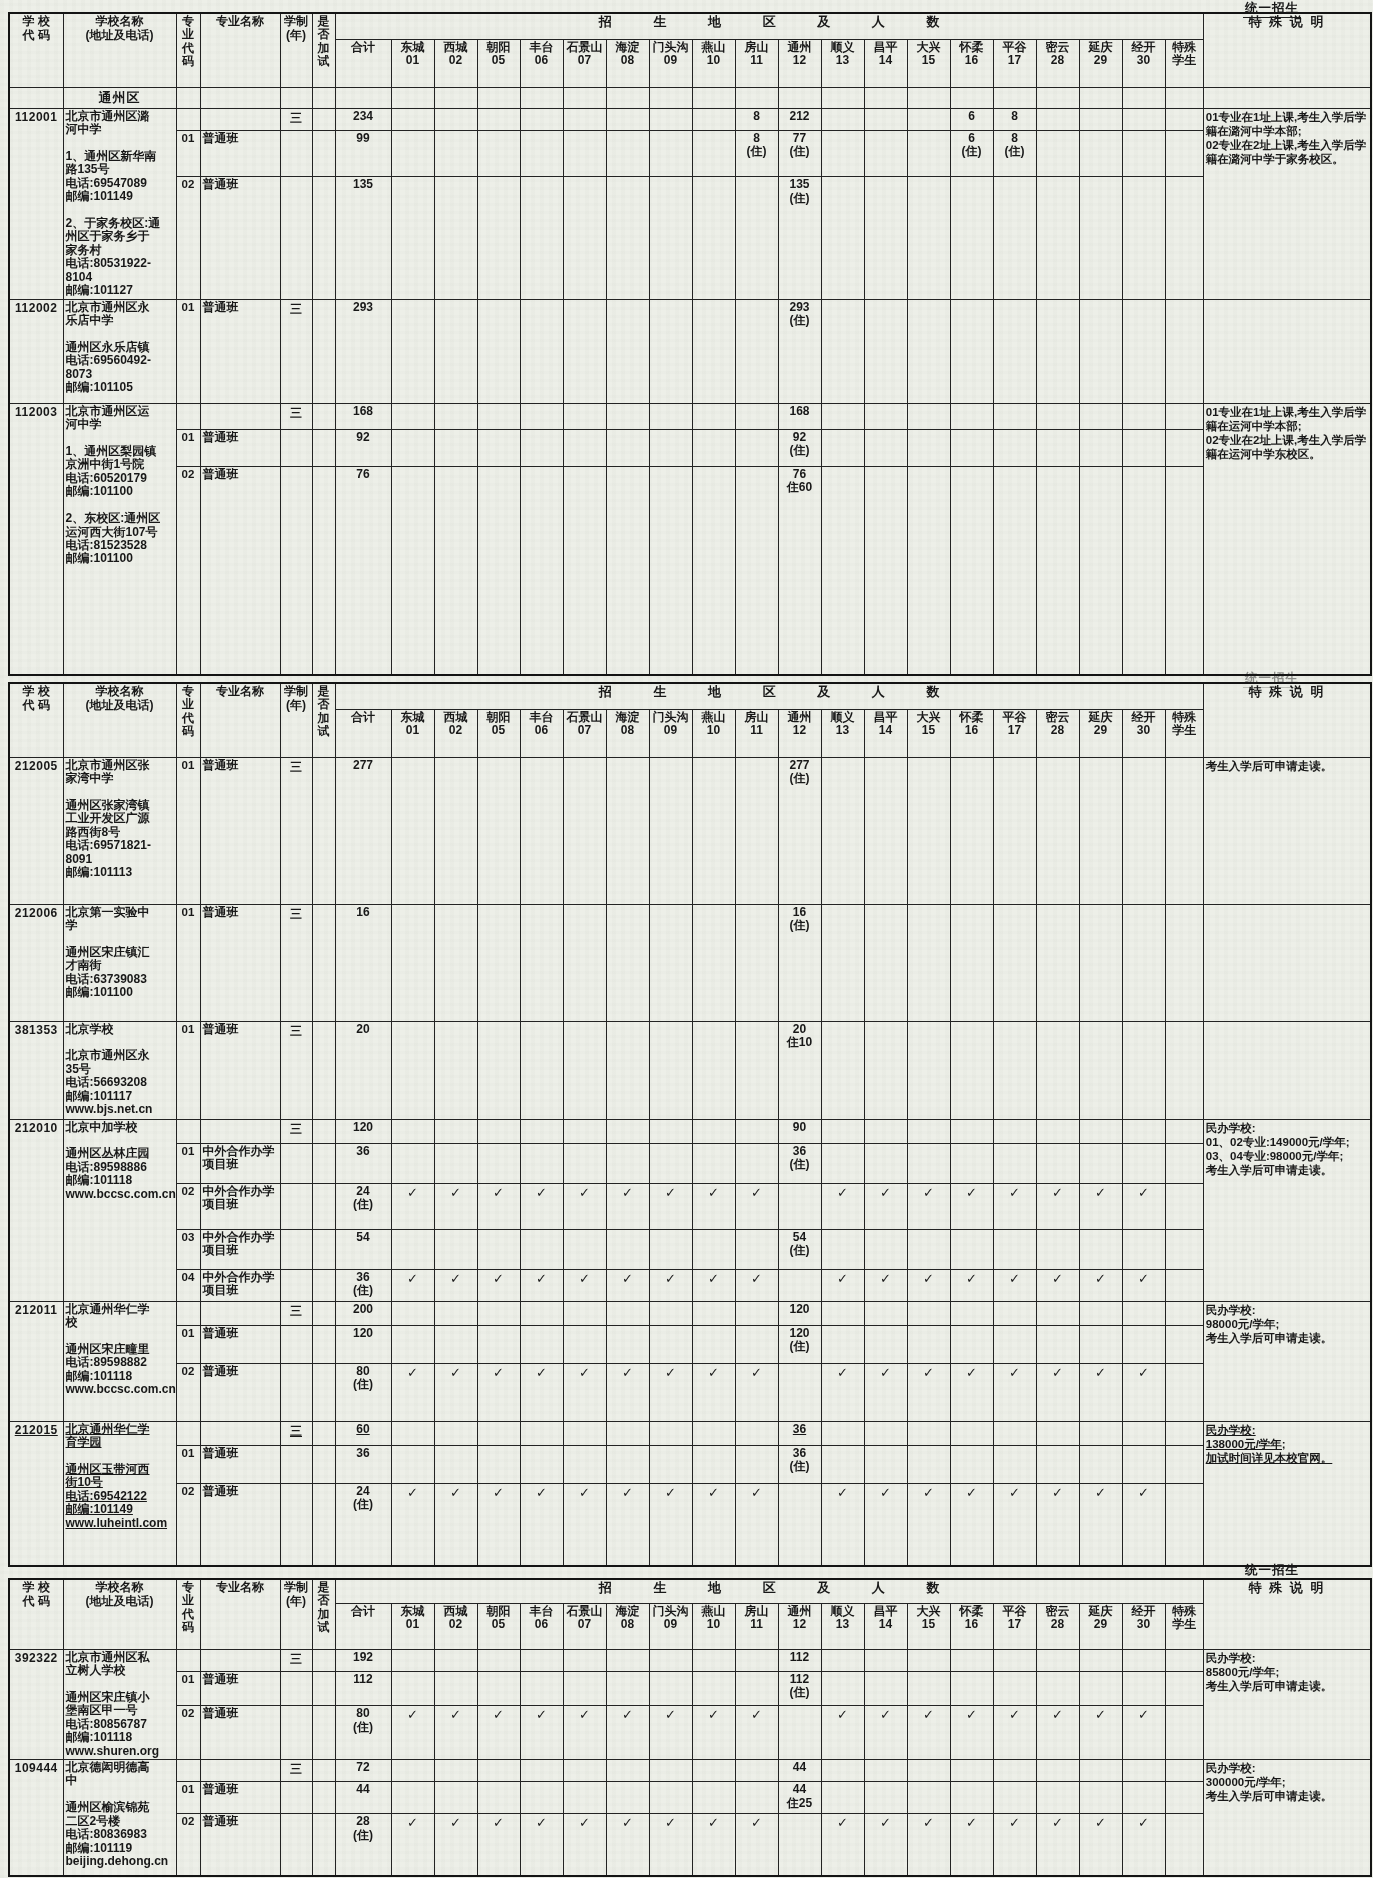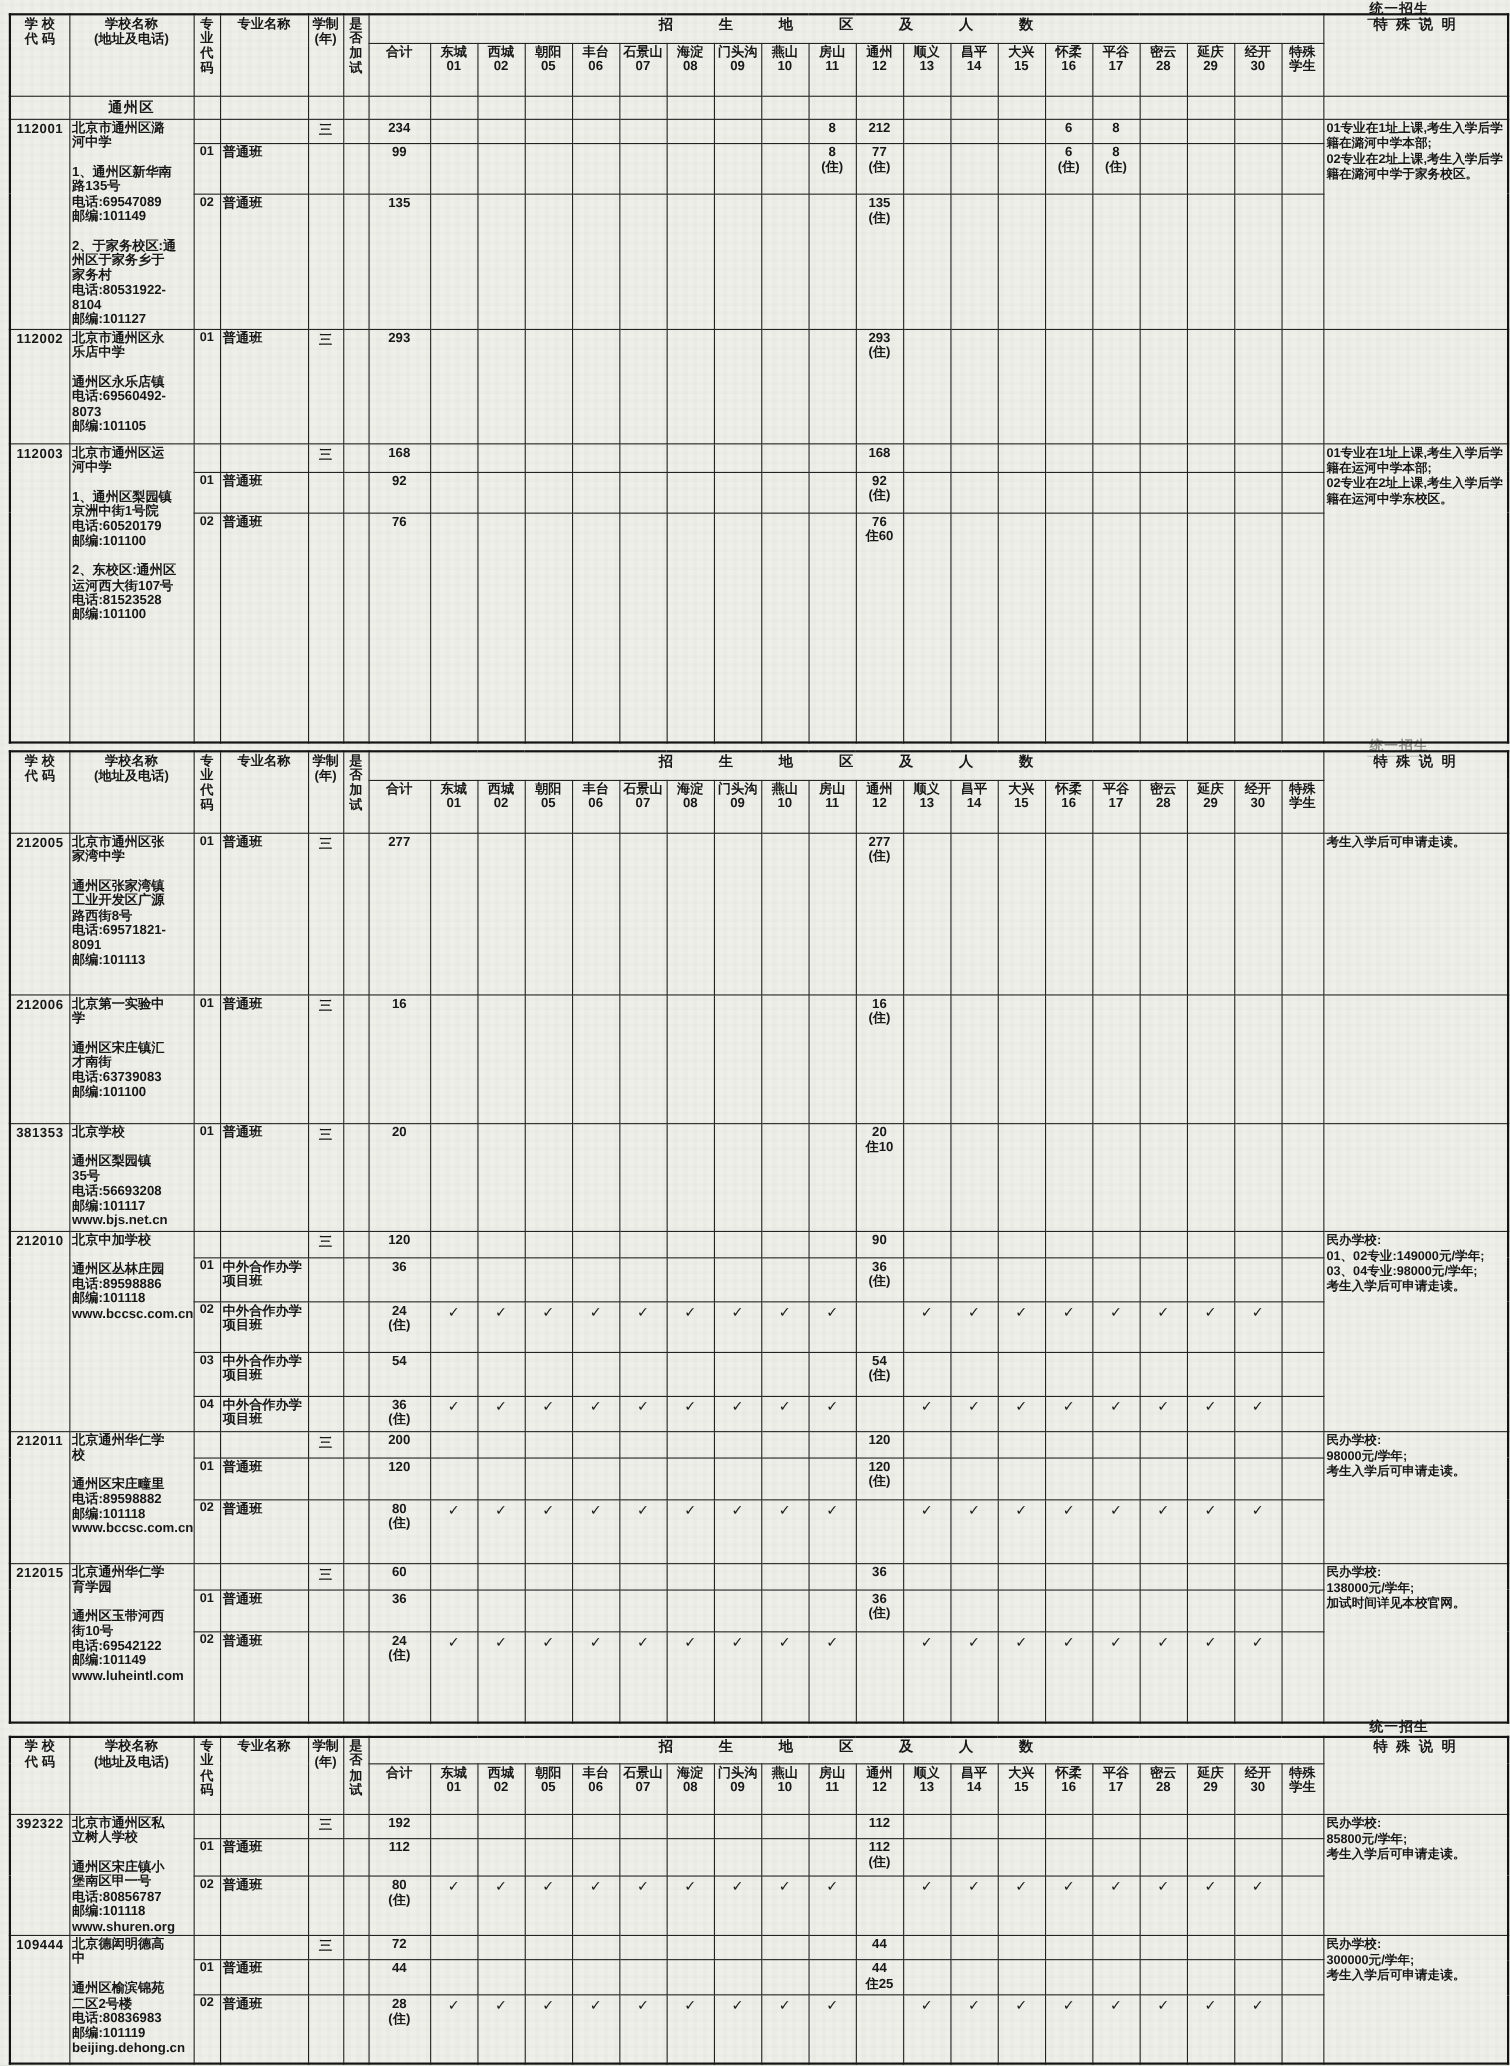--- a/index.html
+++ b/index.html
@@ -561,21 +561,21 @@
               <td class="num"></td>
               <td class="num"></td>
               <td class="num"></td>
               <td></td>
               <td class="note" rowspan="1"></td>
             </tr>
             <tr style="height: 98px;">
               <td class="school-code" rowspan="1">381353</td>
               <td class="school-info" rowspan="1">北京学校
 
-通州区梨园镇
+北京市通州区永
 35号
 电话:56693208
 邮编:101117
 www.bjs.net.cn</td>
               <td class="major-code">01</td>
               <td class="major-name">普通班</td>
               <td class="years">三</td>
               <td></td>
               <td class="num">20</td>
               <td class="num"></td>
@@ -829,21 +829,21 @@
               <td class="check">✓</td>
               <td class="check">✓</td>
               <td class="check">✓</td>
               <td class="check">✓</td>
               <td class="check">✓</td>
               <td class="check">✓</td>
               <td class="check">✓</td>
               <td class="check">✓</td>
               <td></td>
             </tr>
-            <tr style="height: 24px;">
+            <tr style="height: 24px; text-decoration: underline;">
               <td class="school-code" rowspan="3">212015</td>
               <td class="school-info" rowspan="3">北京通州华仁学
 育学园
 
 通州区玉带河西
 街10号
 电话:69542122
 邮编:101149
 www.luheintl.com</td>
               <td class="major-code"></td>

